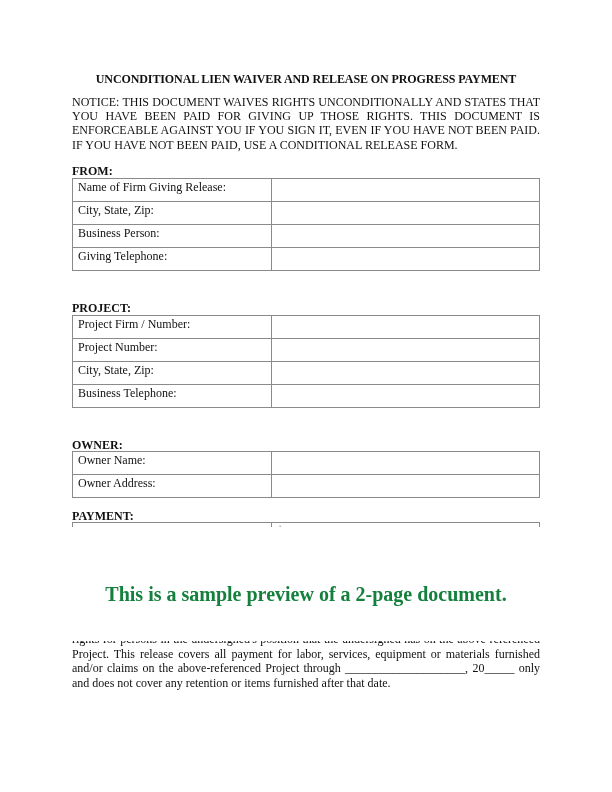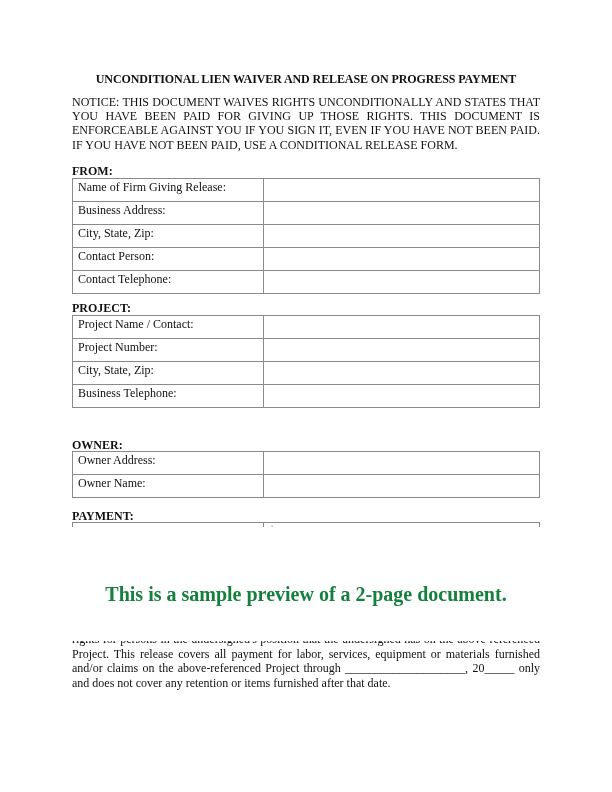--- a/index.html
+++ b/index.html
@@ -51,21 +51,21 @@
   table.form {
     position: absolute;
     left: 72px;
     width: 468px;
     border-collapse: collapse;
     table-layout: fixed;
   }
   table.form td {
     border: 1.2px solid #8a8a8a;
     height: 20px;
-    padding: 0 0 0 5px;
+    padding: 0 8px 0 5px;
     font-size: 12px;
     line-height: 13px;
     vertical-align: top;
     padding-top: 2px;
   }
   table.form td.label { width: 185px; }
   table.form td.value { }
   .clip-top {
     position: absolute;
     left: 0; top: 527px;
@@ -109,43 +109,39 @@
   <div class="notice"><b>NOTICE:</b><span> THIS DOCUMENT WAIVES RIGHTS UNCONDITIONALLY AND STATES THAT YOU HAVE BEEN PAID FOR GIVING UP THOSE RIGHTS. THIS DOCUMENT IS ENFORCEABLE AGAINST YOU IF YOU SIGN IT, EVEN IF YOU HAVE NOT BEEN PAID. IF YOU HAVE NOT BEEN PAID, USE A CONDITIONAL RELEASE FORM.</span></div>
 
   <div class="section-label" style="top:165px;">FROM:</div>
   <table class="form" style="top:178px;">
     <tbody>
         <tr>
       <td class="label">Name of Firm Giving Release:</td>
       <td class="value"></td>
     </tr>
     <tr>
-      <td class="label">Business Address:</td>
-      <td class="value"></td>
-    </tr>
-    <tr>
       <td class="label">City, State, Zip:</td>
       <td class="value"></td>
     </tr>
     <tr>
-      <td class="label">Contact Person:</td>
+      <td class="label">Business Person:</td>
       <td class="value"></td>
     </tr>
     <tr>
-      <td class="label">Contact Telephone:</td>
+      <td class="label">Giving Telephone:</td>
       <td class="value"></td>
     </tr>
   </tbody>
     </table>
 
   <div class="section-label" style="top:302px;">PROJECT:</div>
   <table class="form" style="top:315px;">
     <tbody>
         <tr>
-      <td class="label">Project Name / Contact:</td>
+      <td class="label">Project Firm / Number:</td>
       <td class="value"></td>
     </tr>
     <tr>
       <td class="label">Project Number:</td>
       <td class="value"></td>
     </tr>
     <tr>
       <td class="label">City, State, Zip:</td>
       <td class="value"></td>
     </tr>
@@ -153,25 +149,25 @@
       <td class="label">Business Telephone:</td>
       <td class="value"></td>
     </tr>
   </tbody>
     </table>
 
   <div class="section-label" style="top:439px;text-align:right;">OWNER:</div>
   <table class="form" style="top:451px;">
     <tbody>
         <tr>
-      <td class="label">Owner Address:</td>
+      <td class="label">Owner Name:</td>
       <td class="value"></td>
     </tr>
     <tr>
-      <td class="label">Owner Name:</td>
+      <td class="label">Owner Address:</td>
       <td class="value"></td>
     </tr>
   </tbody>
     </table>
 
   <div class="section-label" style="top:510px;font-family:Liberation Serif, serif;">PAYMENT:</div>
   <table class="form" style="top:522px;">
     <tbody>
         <tr>
       <td class="label">Payment Amount:</td>

